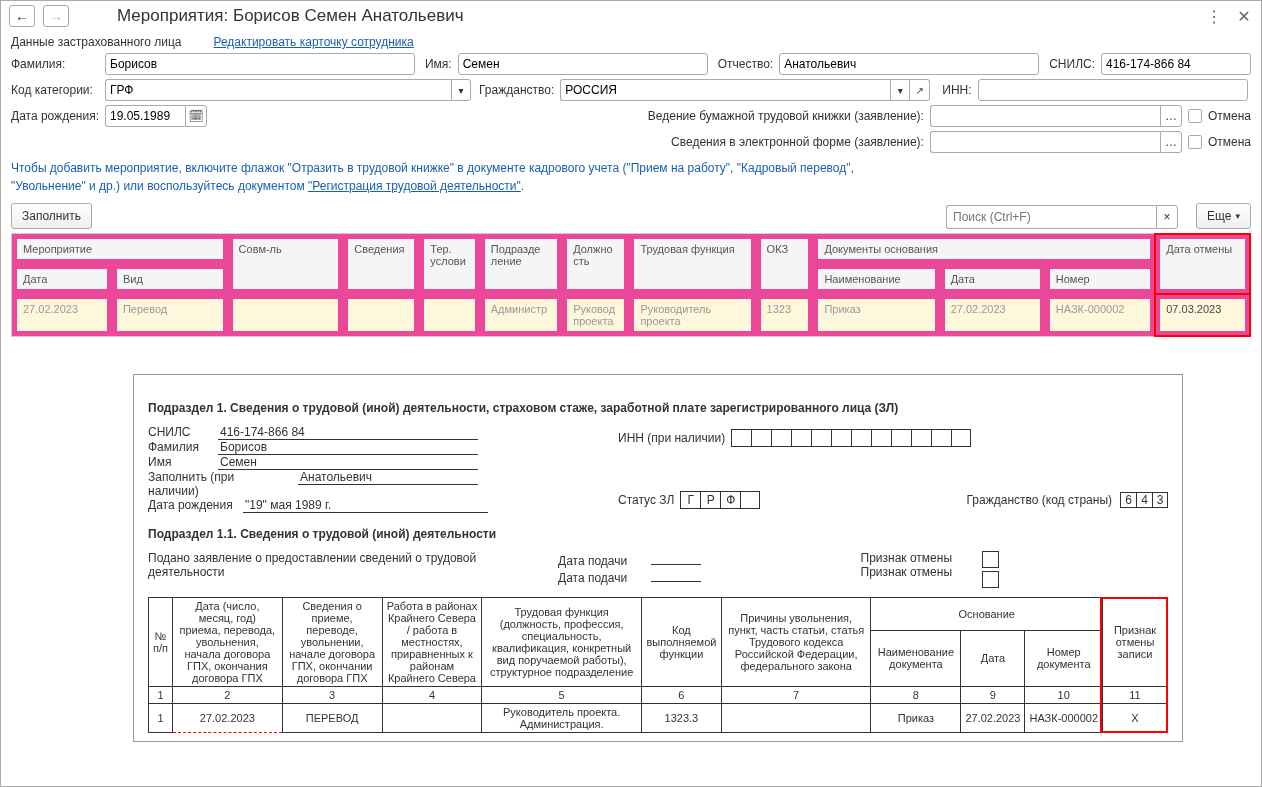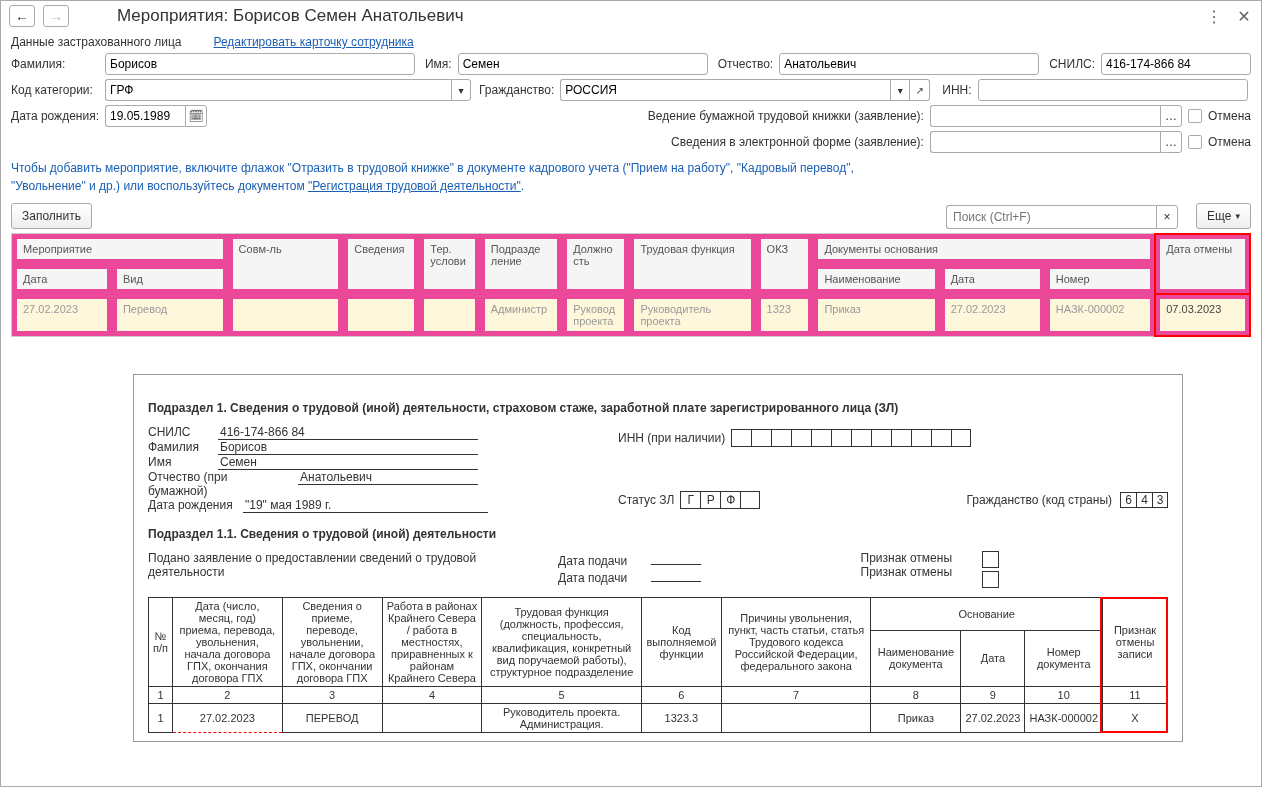--- a/index.html
+++ b/index.html
@@ -341,21 +341,21 @@
           </div>
         <div class="info-row">
             <span class="info-label" style="width:60px">Фамилия</span>
             <span class="uline-w">Борисов</span>
           </div>
         <div class="info-row">
             <span class="info-label" style="width:60px">Имя</span>
             <span class="uline-w">Семен</span>
           </div>
         <div class="info-row">
-            <span class="info-label">Отчество (при бумажной)</span>
+            <span class="info-label">Заполнить (при наличии)</span>
             <span class="uline">Анатольевич</span>
           </div>
         <div class="info-row">
             <span class="info-label" style="width:85px">Дата рождения</span>
             <span class="uline" style="min-width:245px">"19" мая 1989 г.</span>
           </div>
       </div>
       <div style="flex:1">
         <div class="mid-row">
           <span>ИНН (при наличии)</span>

